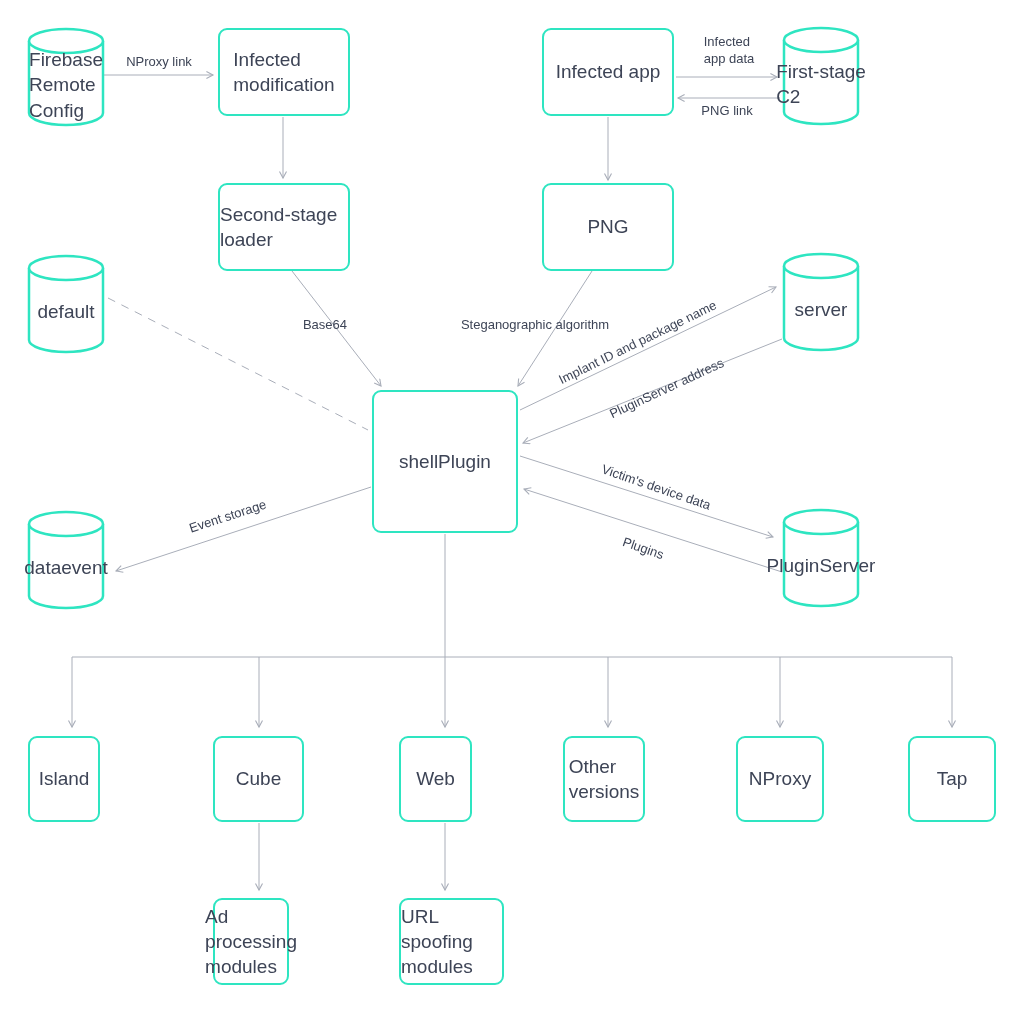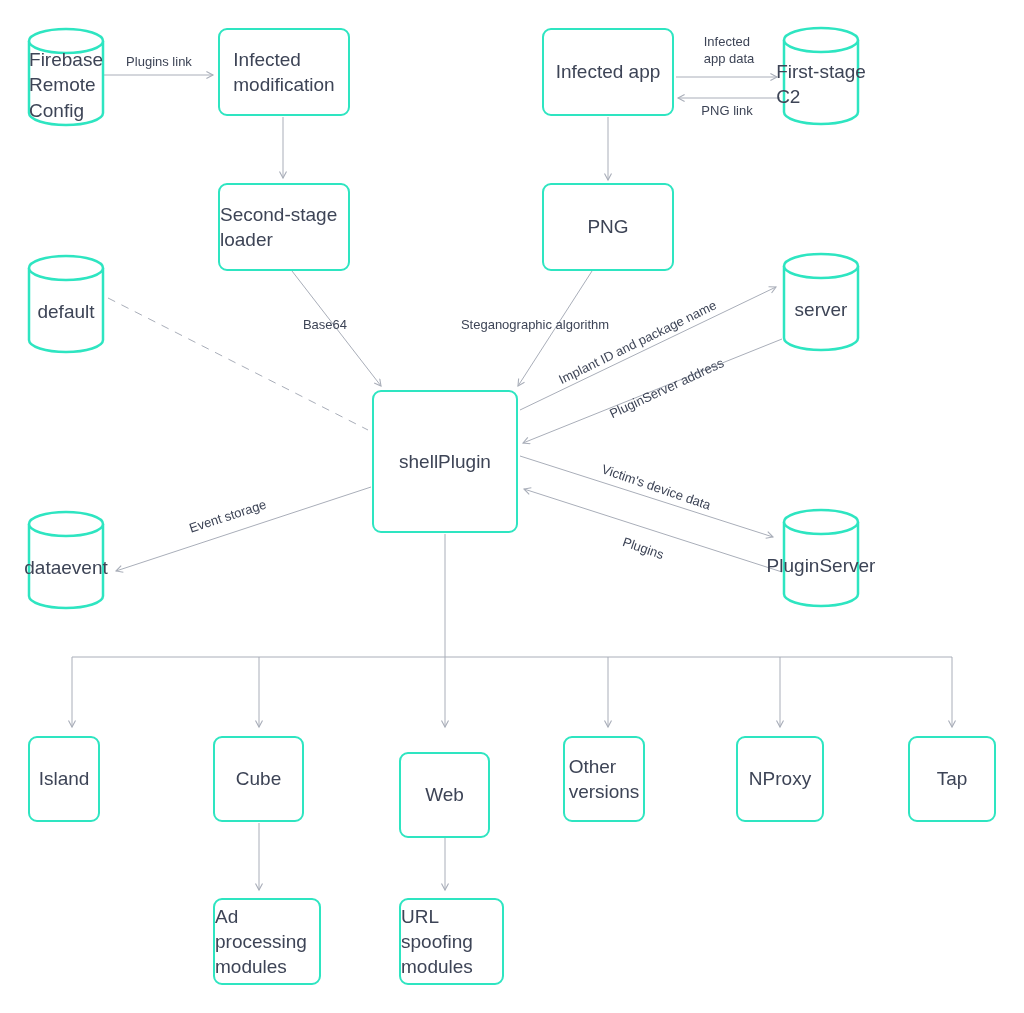--- a/index.html
+++ b/index.html
@@ -133,43 +133,43 @@
   </div>
   <div class="node" style="left:372px;top:390px;width:146px;height:143px">
     <span class="label">shellPlugin</span>
   </div>
   <div class="node" style="left:28px;top:736px;width:72px;height:86px">
     <span class="label">Island</span>
   </div>
   <div class="node" style="left:213px;top:736px;width:91px;height:86px">
     <span class="label">Cube</span>
   </div>
-  <div class="node" style="left:399px;top:752px;width:91px;height:86px">
+  <div class="node" style="left:399px;top:736px;width:73px;height:86px">
     <span class="label">Web</span>
   </div>
   <div class="node" style="left:563px;top:736px;width:82px;height:86px">
     <span class="label">Other
 versions</span>
   </div>
   <div class="node" style="left:736px;top:736px;width:88px;height:86px">
     <span class="label">NProxy</span>
   </div>
   <div class="node" style="left:908px;top:736px;width:88px;height:86px">
     <span class="label">Tap</span>
   </div>
-  <div class="node" style="left:213px;top:898px;width:108px;height:87px">
+  <div class="node" style="left:213px;top:898px;width:76px;height:87px">
     <span class="label">Ad processing
 modules</span>
   </div>
   <div class="node" style="left:399px;top:898px;width:105px;height:87px">
     <span class="label">URL spoofing
 modules</span>
   </div>
 
-  <div class="elabel" style="left:159px;top:62px">Plugins link</div>
+  <div class="elabel" style="left:159px;top:62px">NProxy link</div>
   <div class="elabel" style="left:729px;top:51px;text-align:left">Infected
 app data</div>
   <div class="elabel" style="left:727px;top:111px">PNG link</div>
   <div class="elabel" style="left:325px;top:325px">Base64</div>
   <div class="elabel" style="left:535px;top:325px">Steganographic algorithm</div>
   <div class="elabel" style="left:638px;top:343px;transform:translate(-50%,-50%) rotate(-26deg)">Implant ID and package name</div>
   <div class="elabel" style="left:667px;top:389px;transform:translate(-50%,-50%) rotate(-25deg)">PluginServer address</div>
   <div class="elabel" style="left:656px;top:488px;transform:translate(-50%,-50%) rotate(19deg)">Victim's device data</div>
   <div class="elabel" style="left:643px;top:549px;transform:translate(-50%,-50%) rotate(19deg)">Plugins</div>
   <div class="elabel" style="left:228px;top:517px;transform:translate(-50%,-50%) rotate(-18deg)">Event storage</div>

